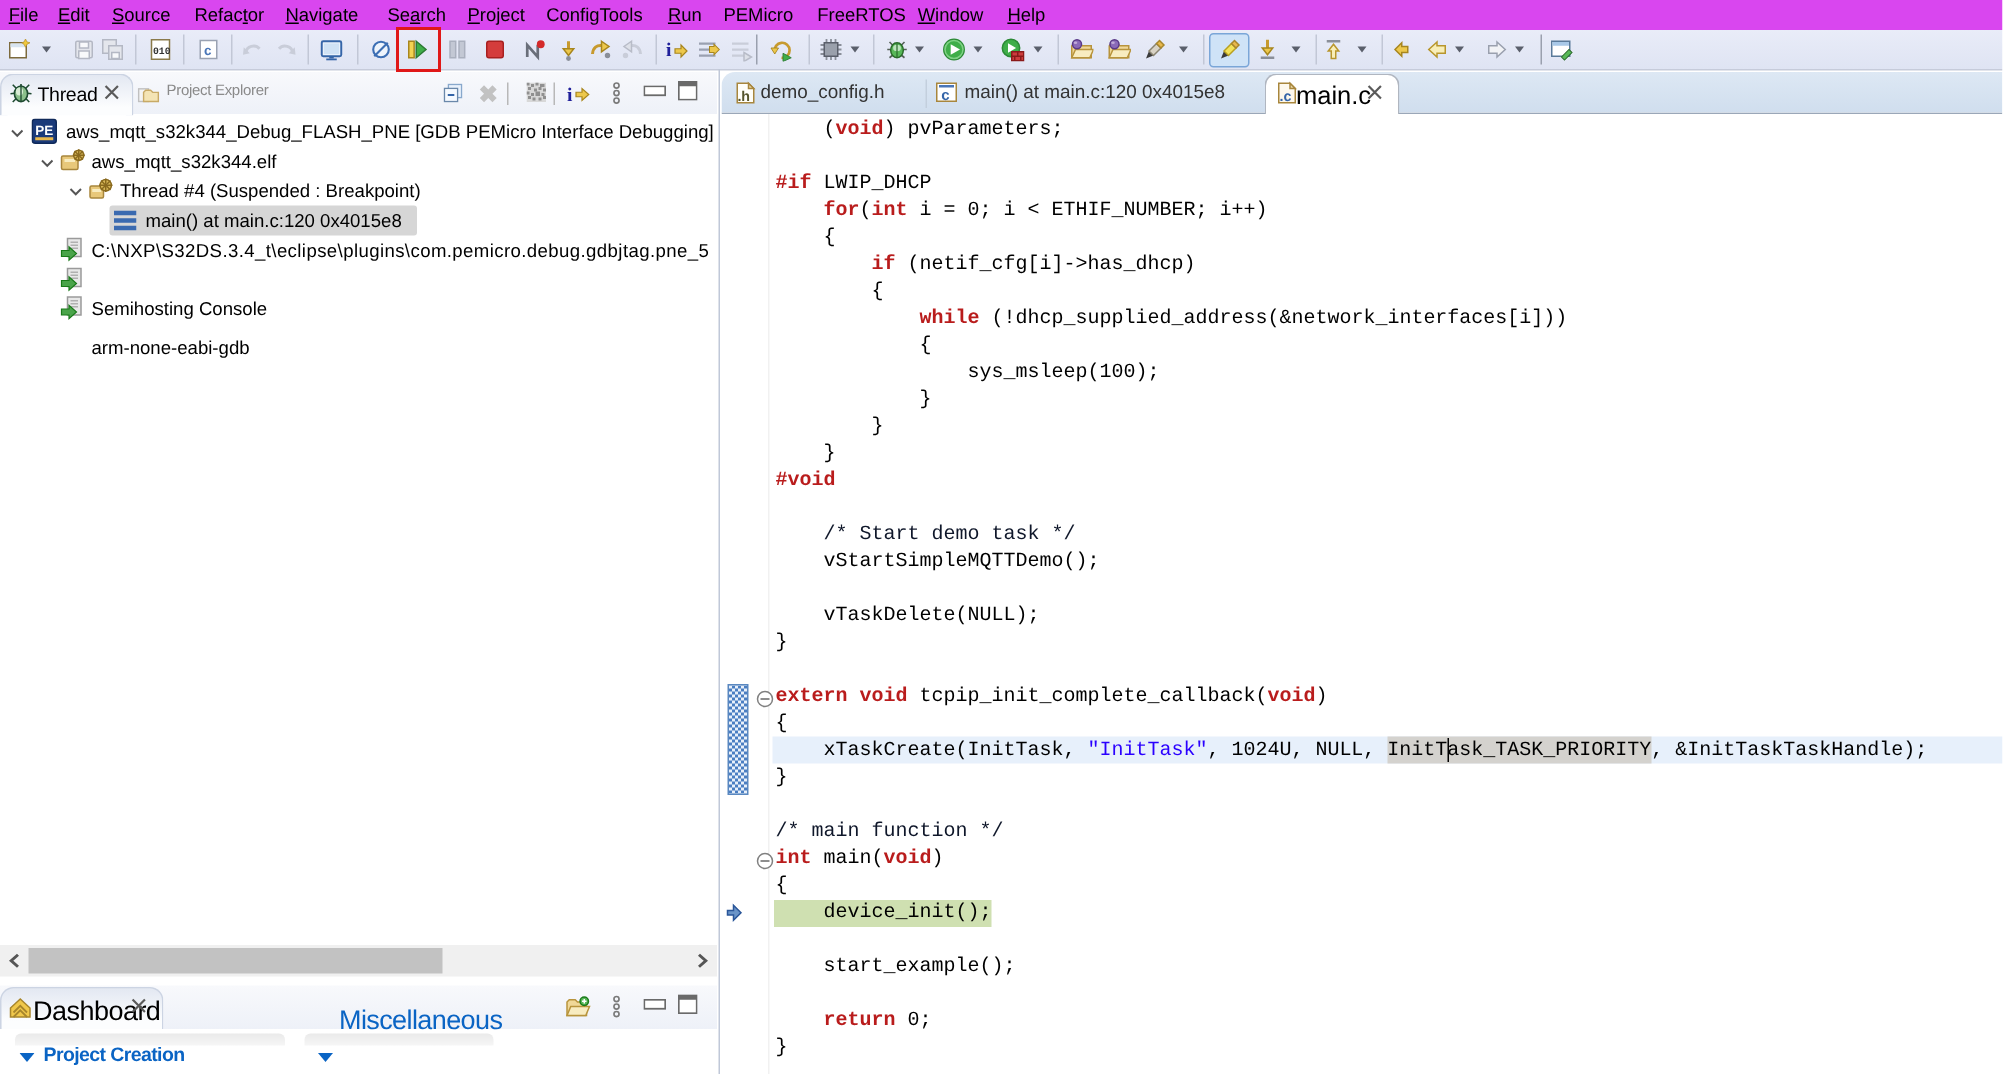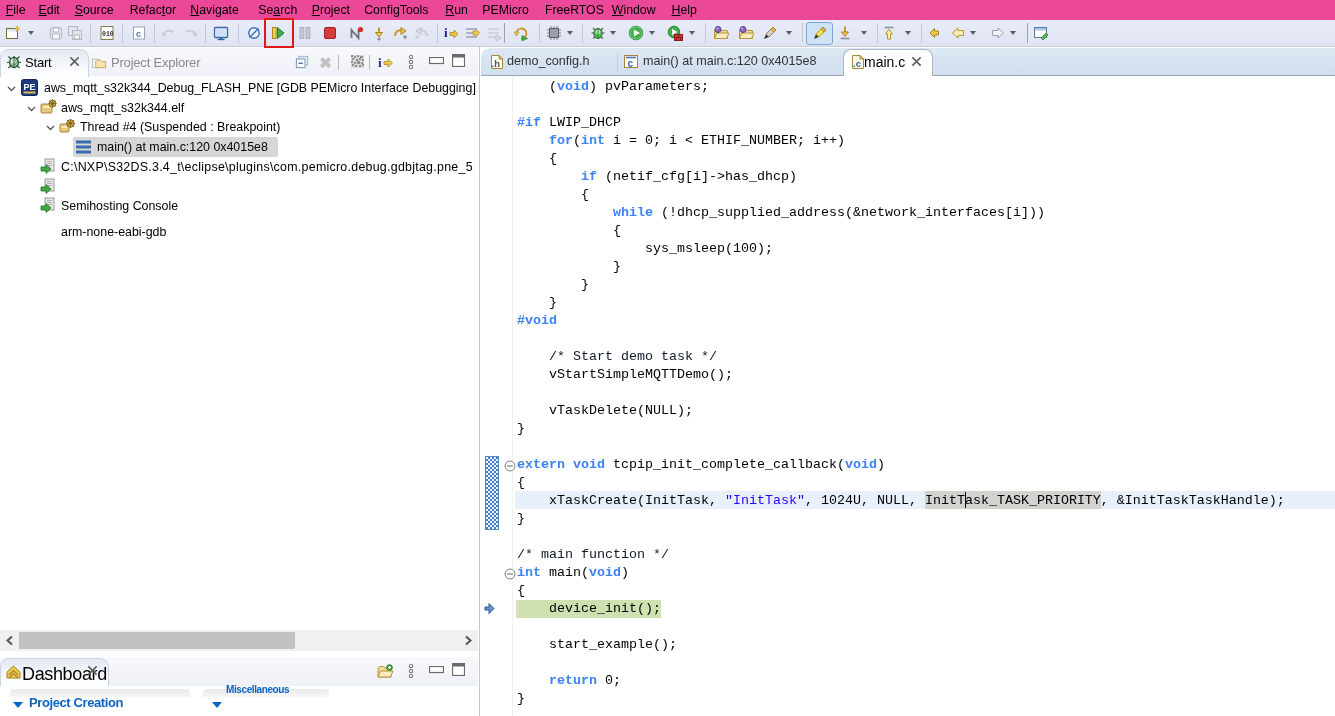--- a/index.html
+++ b/index.html
@@ -1,20 +1,20 @@
 <!DOCTYPE html>
 <html><head>
 <meta charset="utf-8">
 <style>
 html,body{margin:0;padding:0;}
 #app{position:relative;width:1335px;height:716px;background:#ffffff;overflow:hidden;
   font-family:"Liberation Sans",sans-serif;}
 .abs{position:absolute;}
 
-#menubar{position:absolute;left:0;top:0;width:1335px;height:20px;background:#ec4899;
+#menubar{position:absolute;left:0;top:0;width:1335px;height:20px;background:#d946ef;
   font-size:12.3px;color:#000;}
 #menubar span.mi{position:absolute;top:3px;}
 
 #toolbar{position:absolute;left:0;top:20px;width:1335px;height:26px;
   background:linear-gradient(#e9ecf8,#dfe4f3);border-bottom:1px solid #c6cbda;}
 .tsep{position:absolute;top:3px;width:1px;height:20px;background:#c2c7d6;}
 .tbi{position:absolute;top:5px;width:16px;height:16px;}
 .tdd{position:absolute;top:11px;width:0;height:0;border-left:3.5px solid transparent;
   border-right:3.5px solid transparent;border-top:4px solid #5a5f6b;}
 
@@ -26,21 +26,21 @@
 .tree{font-size:12.4px;color:#000;}
 .trow{position:absolute;height:20px;line-height:20px;white-space:nowrap;}
 .chev{position:absolute;width:9px;height:9px;}
 
 #editor{position:absolute;left:481px;top:48px;width:854px;height:668px;background:#fff;}
 #etabs{position:absolute;left:0;top:0;width:854px;height:27px;background:linear-gradient(#dde8f4,#d0deee);
   border-bottom:1px solid #9aa7b8;border-radius:9px 0 0 0;}
 #ecode{position:absolute;left:0;top:28px;width:854px;height:640px;background:#fff;}
 pre.code{position:absolute;left:36px;top:2px;margin:0;font-family:"Liberation Mono",monospace;
   font-size:13.33px;line-height:18px;color:#000;}
-.kw{color:#3b82f6;font-weight:bold;}
+.kw{color:#b91c1c;font-weight:bold;}
 .cm{color:#0f172a;}
 .st{color:#2a00ff;}
 .fn{font-weight:normal;}
 </style>
 </head>
 <body>
 <div id="app">
   <div id="menubar">
     <span class="mi" style="left:5.8px"><u>F</u>ile</span>
     <span class="mi" style="left:38.6px"><u>E</u>dit</span>
@@ -270,29 +270,29 @@
             <line x1="1" y1="8.5" x2="5" y2="8"></line>
             <line x1="15" y1="8.5" x2="11" y2="8"></line>
             <line x1="2.5" y1="14" x2="6" y2="10.5"></line>
             <line x1="13.5" y1="14" x2="10" y2="10.5"></line>
             <line x1="8" y1="2" x2="8" y2="5"></line>
           </g>
           <ellipse cx="8" cy="8.5" rx="4.4" ry="5.2" fill="#8cc08c" stroke="#1e4a30" stroke-width="1.1"></ellipse>
           <ellipse cx="7" cy="7" rx="2.4" ry="2.6" fill="#d8ecd4"></ellipse>
           <line x1="8" y1="3.5" x2="8" y2="13.5" stroke="#1e4a30" stroke-width="0.9"></line>
         </svg>
-      <span class="abs" style="left:25px;top:7px;font-size:13px;letter-spacing:-0.2px;color:#000;">Start</span>
+      <span class="abs" style="left:25px;top:7px;font-size:13px;letter-spacing:-0.2px;color:#000;">Thread</span>
       <svg class="abs" style="left:69px;top:8px" width="11" height="11" viewBox="0 0 12 12">
           <path d="M1.5 1.5 L10.5 10.5 M10.5 1.5 L1.5 10.5" stroke="#5a5a5a" stroke-width="1.6"></path>
         </svg>
       <svg class="abs" style="left:91px;top:7px" width="16" height="15" viewBox="0 0 17 16">
           <rect x="1.5" y="4.5" width="7" height="9" fill="#f4f4f4" stroke="#c0c0c0"></rect>
           <path d="M5 13.5 L5 7 L6.5 5.5 L10 5.5 L11.5 7 L15.5 7 L15.5 13.5 Z" fill="#f4e4b4" stroke="#c8aa66"></path>
         </svg>
-      <span class="abs" style="left:111px;top:7px;font-size:13px;letter-spacing:-0.2px;color:#8a8a8a;">Project Explorer</span>
+      <span class="abs" style="left:111px;top:7px;font-size:10px;letter-spacing:-0.2px;color:#8a8a8a;">Project Explorer</span>
       <svg class="abs" style="left:295px;top:7px" width="14" height="14" viewBox="0 0 16 16">
           <rect x="4.5" y="1.5" width="10" height="10" fill="#eaf2fc" stroke="#88a8cc"></rect>
           <rect x="1.5" y="4.5" width="10" height="10" fill="#f6faff" stroke="#6a88aa"></rect>
           <line x1="4" y1="9.5" x2="9" y2="9.5" stroke="#3565a8" stroke-width="1.4"></line>
         </svg>
       <svg class="abs" style="left:318px;top:7px" width="15" height="15" viewBox="0 0 16 16">
           <path d="M2 5 L5 2 L8 5 L11 2 L14 5 L11 8 L14 11 L11 14 L8 11 L5 14 L2 11 L5 8 Z" fill="#c2c2c2"></path>
         </svg>
       <span class="tsep" style="left:338px;top:7px;height:15px;background:#b8b8b8"></span>
       <svg class="abs" style="left:351px;top:7px" width="13" height="13" viewBox="0 0 13 13">
@@ -459,21 +459,21 @@
     </div>
     <div class="abs" style="left:10px;top:641px;width:180px;height:8px;background:linear-gradient(#eaeaea,#f6f6f6);border-radius:4px 4px 0 0;"></div>
     <div class="abs" style="left:203px;top:641px;width:126px;height:8px;background:linear-gradient(#eaeaea,#f6f6f6);border-radius:4px 4px 0 0;"></div>
     <svg class="abs" style="left:13px;top:653px" width="10" height="8" viewBox="0 0 10 8">
         <path d="M0 1 L10 1 L5 7 Z" fill="#0a64c4"></path>
       </svg>
     <span class="abs" style="left:29px;top:647px;font-size:13px;letter-spacing:-0.4px;font-weight:bold;color:#0a64c4;">Project Creation</span>
     <svg class="abs" style="left:212px;top:653px" width="10" height="8" viewBox="0 0 10 8">
         <path d="M0 1 L10 1 L5 7 Z" fill="#0a64c4"></path>
       </svg>
-    <span class="abs" style="left:226px;top:636px;font-size:10px;letter-spacing:-0.4px;font-weight:bold;color:#0a64c4;">Miscellaneous</span>
+    <span class="abs" style="left:226px;top:622px;font-size:18px;letter-spacing:-0.4px;font-weight:normal;color:#0a64c4;">Miscellaneous</span>
   </div>
   <div class="abs" style="left:479px;top:46px;width:1px;height:670px;background:#c0c8d8;"></div>
   <div id="editor">
     <div id="etabs">
       <svg class="abs" style="left:9px;top:6px" width="14" height="16" viewBox="0 0 14 16">
           <path d="M1.5 1.5 L9 1.5 L12.5 5 L12.5 14.5 L1.5 14.5 Z" fill="#fffef8" stroke="#a8863c"></path>
           <path d="M9 1.5 L9 5 L12.5 5 Z" fill="#e8d8a8" stroke="#a8863c"></path>
           <text x="1.6" y="13" font-size="9.5" font-weight="bold" fill="#55542a" font-family="Liberation Sans,sans-serif">.h</text>
         </svg>
       <span class="abs" style="left:26px;top:6px;font-size:12.6px;color:#333;">demo_config.h</span>
@@ -483,21 +483,21 @@
           <line x1="3" y1="3.5" x2="13" y2="3.5" stroke="#4a76b8" stroke-width="1.6"></line>
           <text x="4.5" y="12.5" font-size="10" font-weight="bold" fill="#3565a8" font-family="Liberation Sans,sans-serif">c</text>
         </svg>
       <span class="abs" style="left:162px;top:6px;font-size:12.6px;color:#333;">main() at main.c:120 0x4015e8</span>
       <div class="abs" style="left:362px;top:1px;width:88px;height:27px;background:#fff;border:1px solid #b0b6c0;border-bottom:none;border-radius:8px 8px 0 0;"></div>
       <svg class="abs" style="left:370px;top:6px" width="14" height="16" viewBox="0 0 14 16">
           <path d="M1.5 1.5 L9 1.5 L12.5 5 L12.5 14.5 L1.5 14.5 Z" fill="#fdf8ec" stroke="#a8863c"></path>
           <path d="M9 1.5 L9 5 L12.5 5 Z" fill="#e8d8a8" stroke="#a8863c"></path>
           <text x="2" y="13" font-size="9.5" font-weight="bold" fill="#3565a8" font-family="Liberation Sans,sans-serif">.c</text>
         </svg>
-      <span class="abs" style="left:368px;top:6px;font-size:14px;color:#000;padding-left:15px;">main.c</span>
+      <span class="abs" style="left:368px;top:6px;font-size:17px;color:#000;padding-left:15px;">main.c</span>
       <svg class="abs" style="left:430px;top:8px" width="11" height="11" viewBox="0 0 12 12">
           <path d="M1.5 1.5 L10.5 10.5 M10.5 1.5 L1.5 10.5" stroke="#5a5a5a" stroke-width="1.6"></path>
         </svg>
     </div>
     <div id="ecode">
       <div class="abs" style="left:31px;top:0;width:1px;height:640px;background:#f1f1f1;"></div>
       <div class="abs" style="left:34px;top:415px;width:820px;height:18px;background:#e7f0fb;"></div>
       <div class="abs" style="left:444px;top:415px;width:176px;height:18px;background:#d4d2ce;"></div>
       <div class="abs" style="left:35px;top:524px;width:145px;height:18px;background:#cfe0b1;"></div>
       <div class="abs" style="left:4px;top:380px;width:12px;height:72px;border:1px solid #5a88c0;background:

